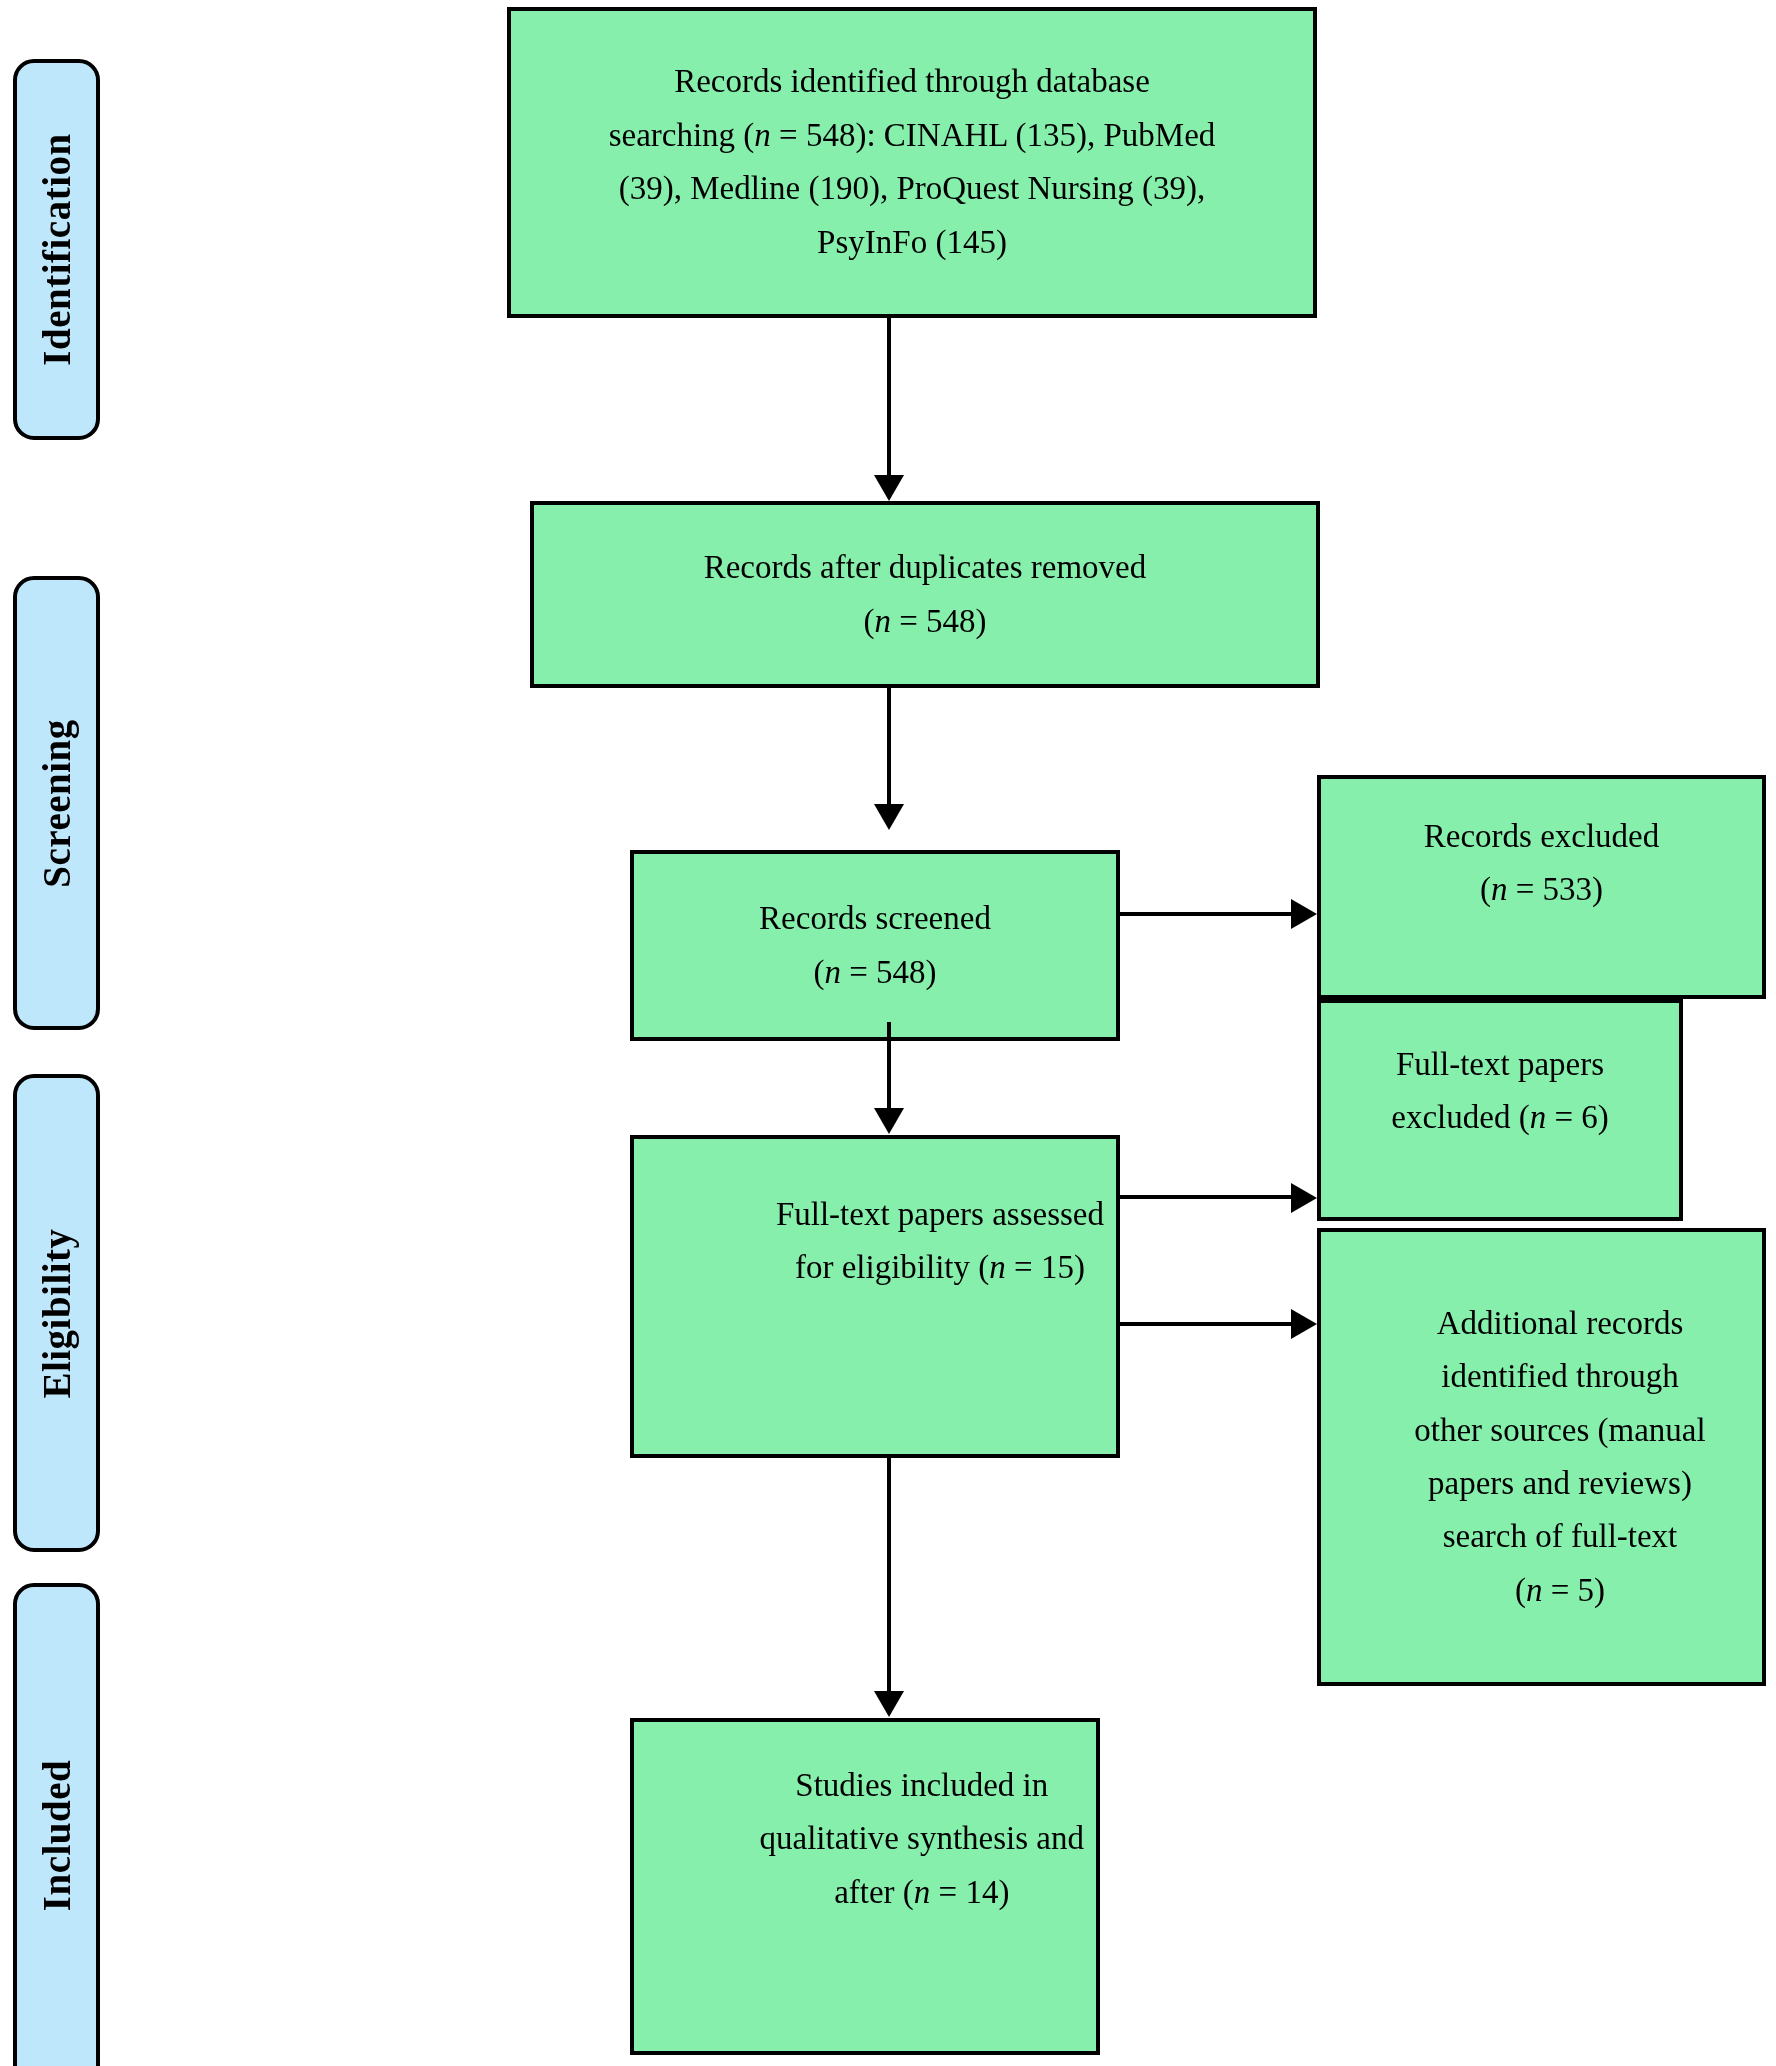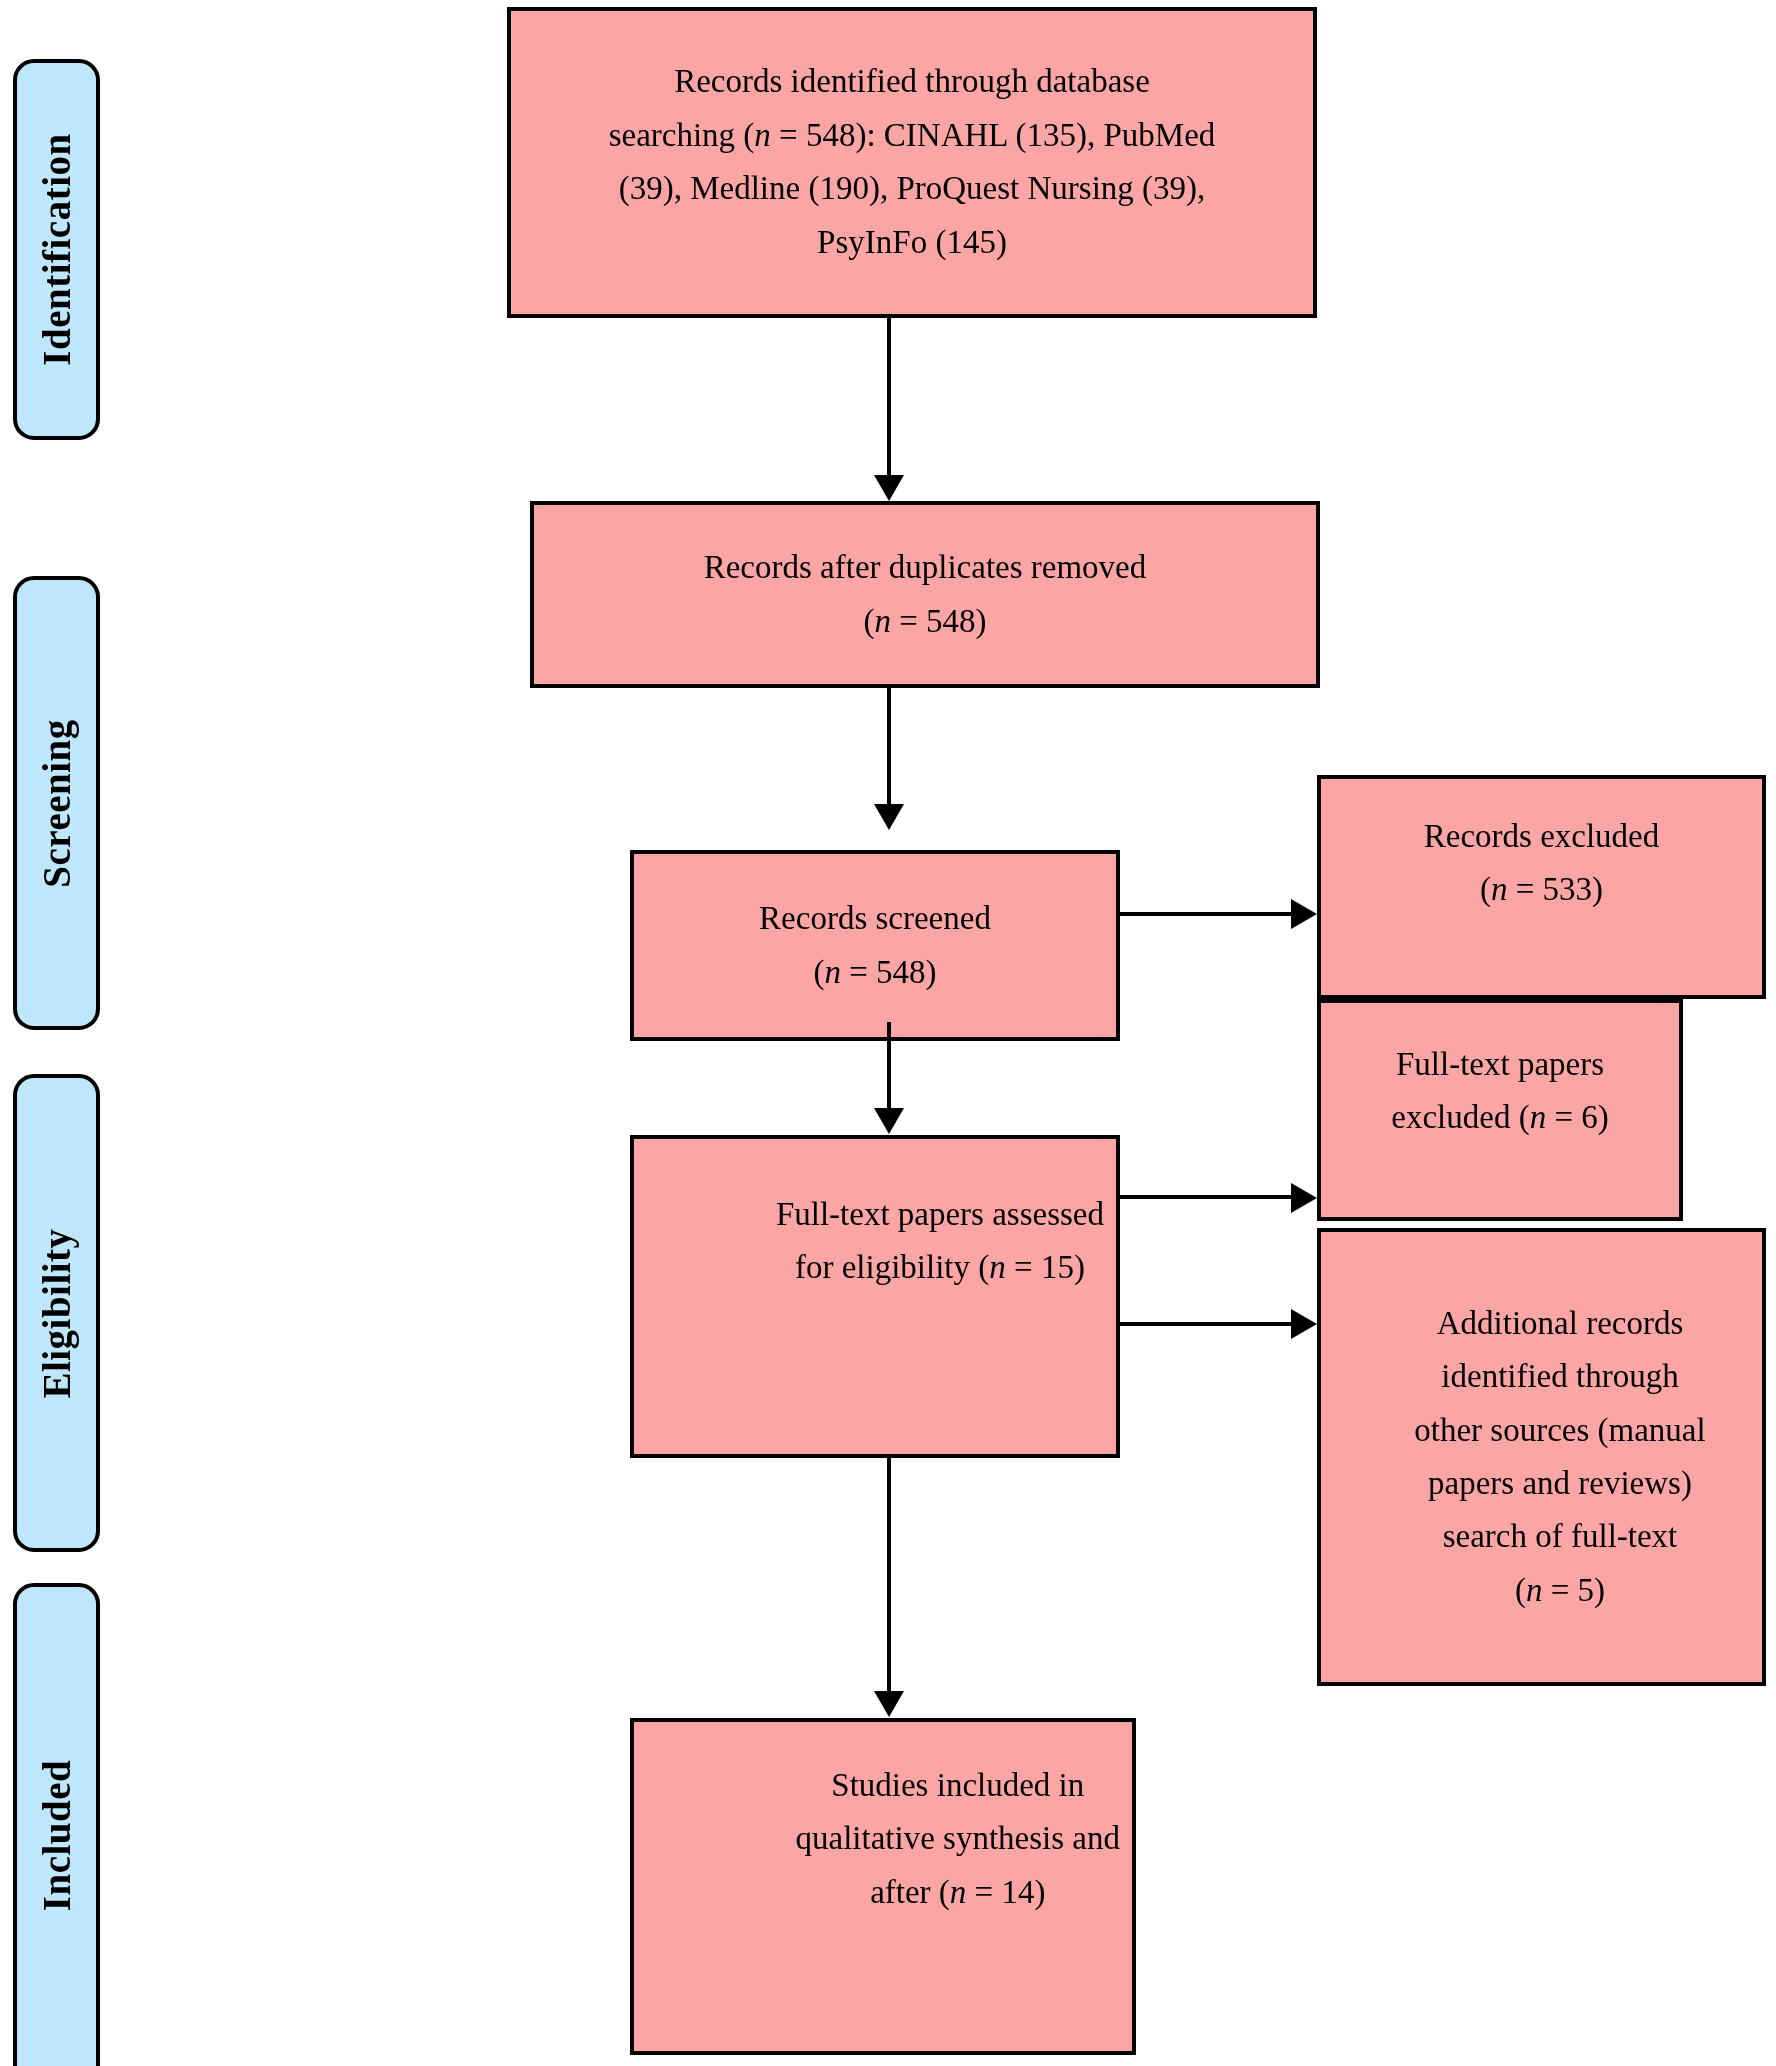--- a/index.html
+++ b/index.html
@@ -29,21 +29,21 @@
     transform:rotate(-90deg);
     white-space:nowrap;
     font-weight:bold;
     font-size:39px;
     letter-spacing:0.5px;
     line-height:1;
   }
   
   .flow-box{
     position:absolute;
-    background:#fca5a5;
+    background:#86efac;
     border:4.1px solid #000000;
     box-sizing:border-box;
     display:flex;
     align-items:center;
     justify-content:center;
     text-align:center;
   }
   .flow-box.top-align{align-items:flex-start;justify-content:flex-end;}
   .flow-text{
     font-size:33px;
@@ -142,21 +142,21 @@
 
   <div class="hline" style="left:1120px; top:1195px; width:176px;"></div>
   <div class="arrow-right" style="left:1291px; top:1183px;"></div>
 
   <div class="hline" style="left:1120px; top:1322px; width:176px;"></div>
   <div class="arrow-right" style="left:1291px; top:1309px;"></div>
 
   <div class="vline" style="left:887px; top:1458px; height:233px;"></div>
   <div class="arrow-down" style="left:874px; top:1691px;"></div>
 
-  <div class="flow-box top-align" style="left:630px; top:1718px; width:506px; height:337px; padding-top:37px;">
+  <div class="flow-box top-align" style="left:630px; top:1718px; width:470px; height:337px; padding-top:37px;">
     <div class="flow-text">
       <div><span>Studies included in</span></div>
       <div><span>qualitative synthesis and</span></div>
       <div><span>after (</span><span class="it">n</span><span> = 14)</span></div>
     </div>
   </div>
 
   <div class="flow-box" style="left:1317px; top:775px; width:449px; height:224px;">
     <div class="flow-text" style="position:relative; top:-24px;">
       <div><span>Records excluded</span></div>

